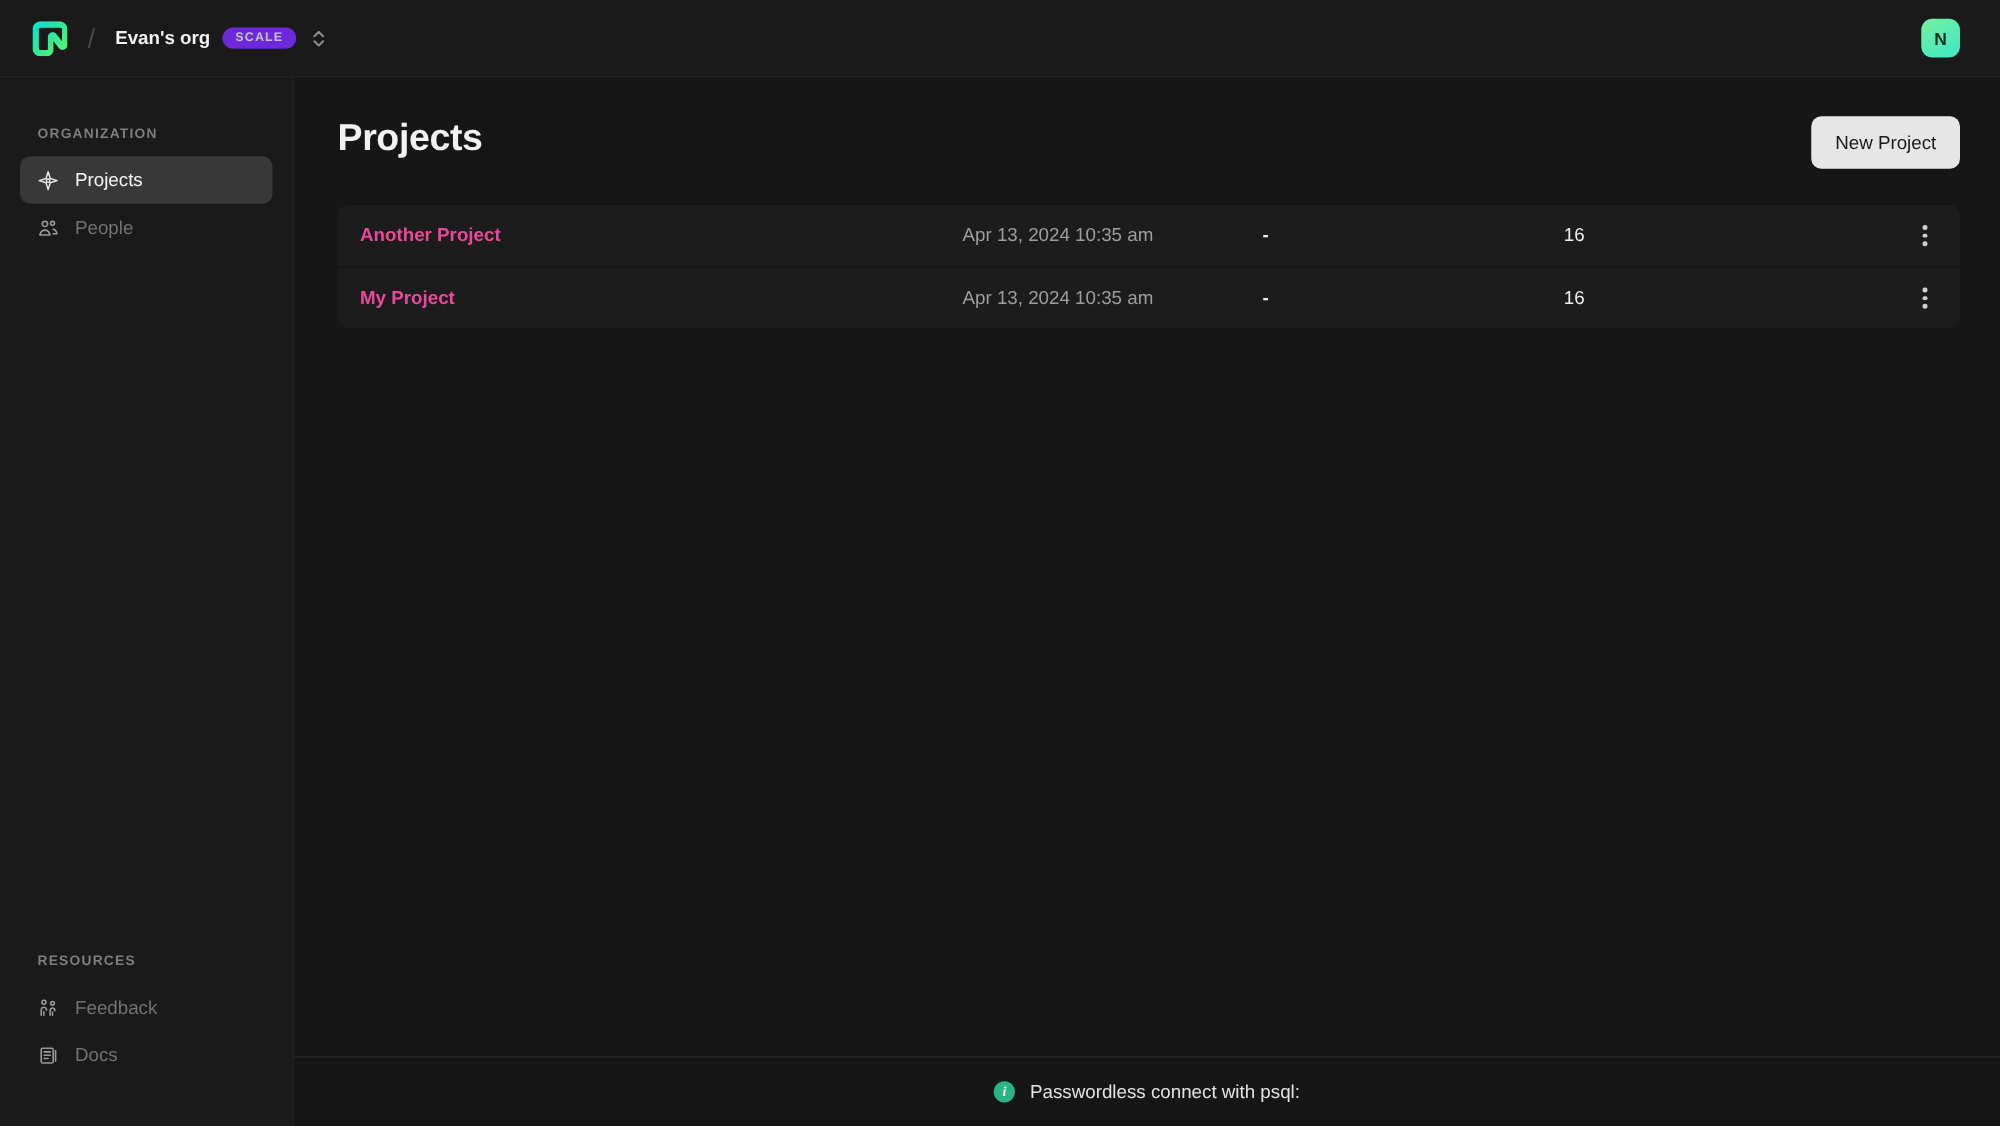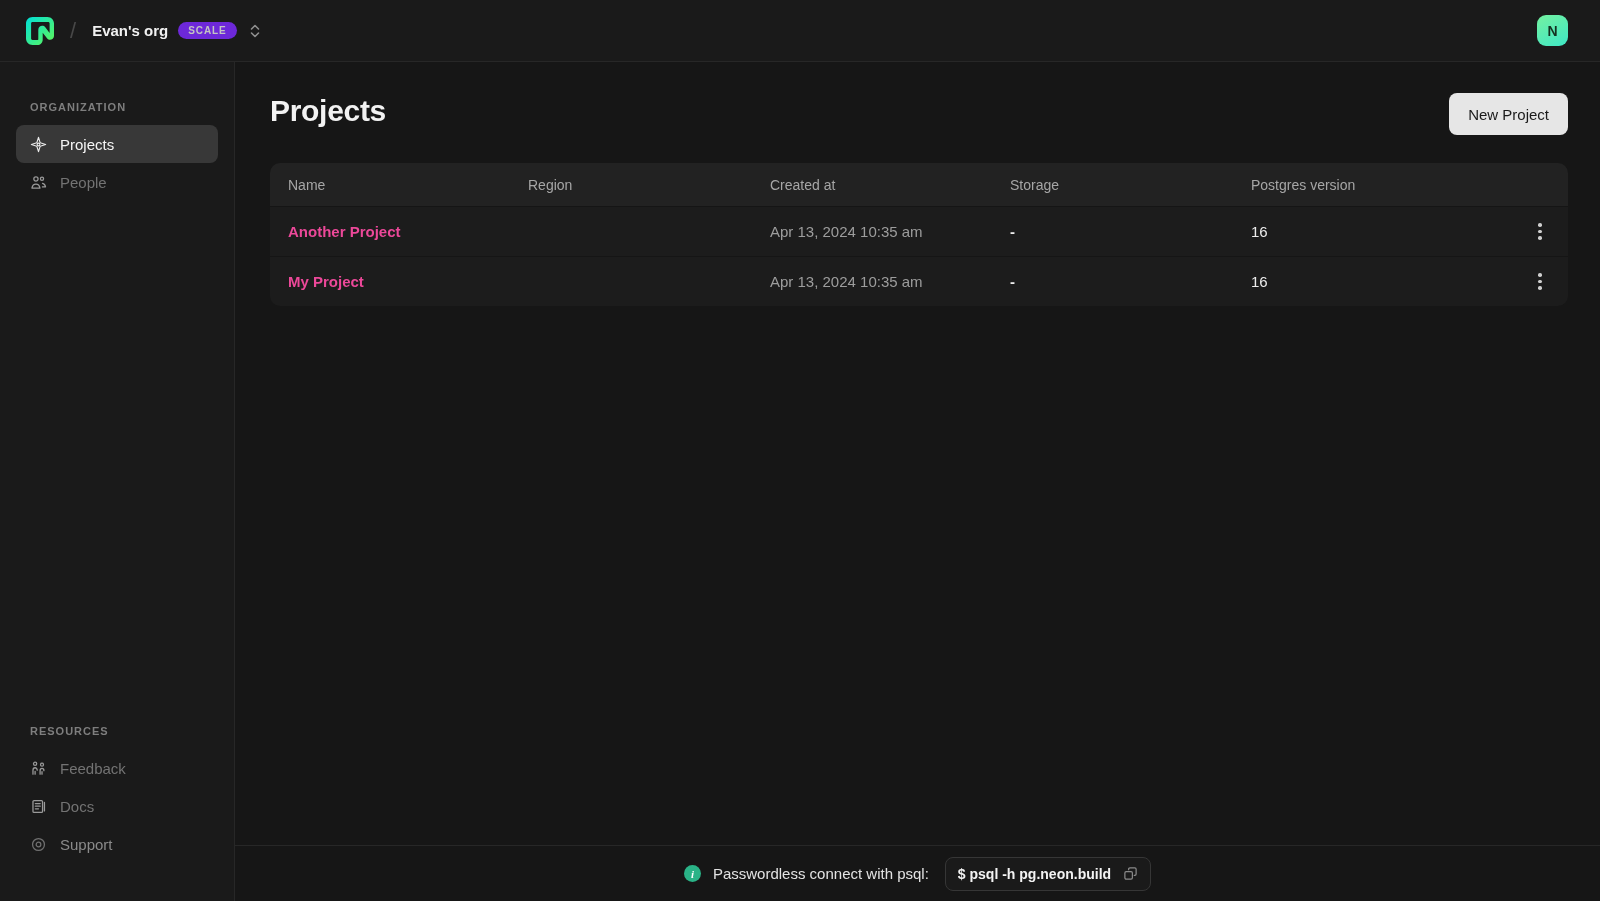--- a/index.html
+++ b/index.html
@@ -176,48 +176,31 @@
       <button class="nav-item">
         <span class="nicon">
           <svg width="17" height="17" viewBox="0 0 16 16" fill="none" stroke="currentColor" stroke-width="1.2" stroke-linecap="round" stroke-linejoin="round">
             <rect x="2.8" y="2.4" width="9" height="11.2" rx="1"></rect>
             <path d="M5 5.2h4.6M5 7.7h4.6M5 10.2h3M13.6 4.2v8"></path>
           </svg>
         </span>
         <span>Docs</span>
       </button>
 
-      <button class="nav-item muted">
-        <span class="nicon">
-          <svg width="17" height="17" viewBox="0 0 16 16" fill="none" stroke="currentColor" stroke-width="1.2">
-            <circle cx="8" cy="8" r="5.6"></circle>
-            <circle cx="8" cy="8" r="2.2"></circle>
-          </svg>
-        </span>
-        <span>Support</span>
-      </button>
 
     </div>
   </nav>
 
   <main class="main">
     <div class="main-header">
       <h1 class="page-title">Projects</h1>
       <button class="btn-new">New Project</button>
     </div>
 
     <div class="table">
-      <div class="t-head">
-        <div class="hcell">Name</div>
-        <div class="hcell">Region</div>
-        <div class="hcell">Created at</div>
-        <div class="hcell">Storage</div>
-        <div class="hcell">Postgres version</div>
-        <div class="hcell"></div>
-      </div>
 
       <div class="t-row">
         <div class="cell name">Another Project</div>
         <div class="cell region"></div>
         <div class="cell created">Apr 13, 2024 10:35 am</div>
         <div class="cell storage">-</div>
         <div class="cell version">16</div>
         <button class="kebab">
           <span class="dot"></span>
             <span class="dot"></span>
@@ -237,22 +220,13 @@
             <span class="dot"></span>
         </button>
       </div>
     </div>
   </main>
 </div>
 
 <footer class="footer">
   <span class="info-badge">i</span>
   <span class="footer-text">Passwordless connect with psql:</span>
-  <div class="cmd-box">
-    <span class="cmd-text">$ psql -h pg.neon.build</span>
-    <button class="copy-btn">
-      <svg width="15" height="15" viewBox="0 0 16 16" fill="none" stroke="currentColor" stroke-width="1.3" stroke-linecap="round" stroke-linejoin="round">
-        <path d="M6 4V3.4C6 2.6 6.6 2 7.4 2h5.2c.8 0 1.4.6 1.4 1.4v5.2c0 .8-.6 1.4-1.4 1.4H12"></path>
-        <rect x="2" y="6" width="8" height="8" rx="1.4"></rect>
-      </svg>
-    </button>
-  </div>
 </footer>
 
 </body></html>

